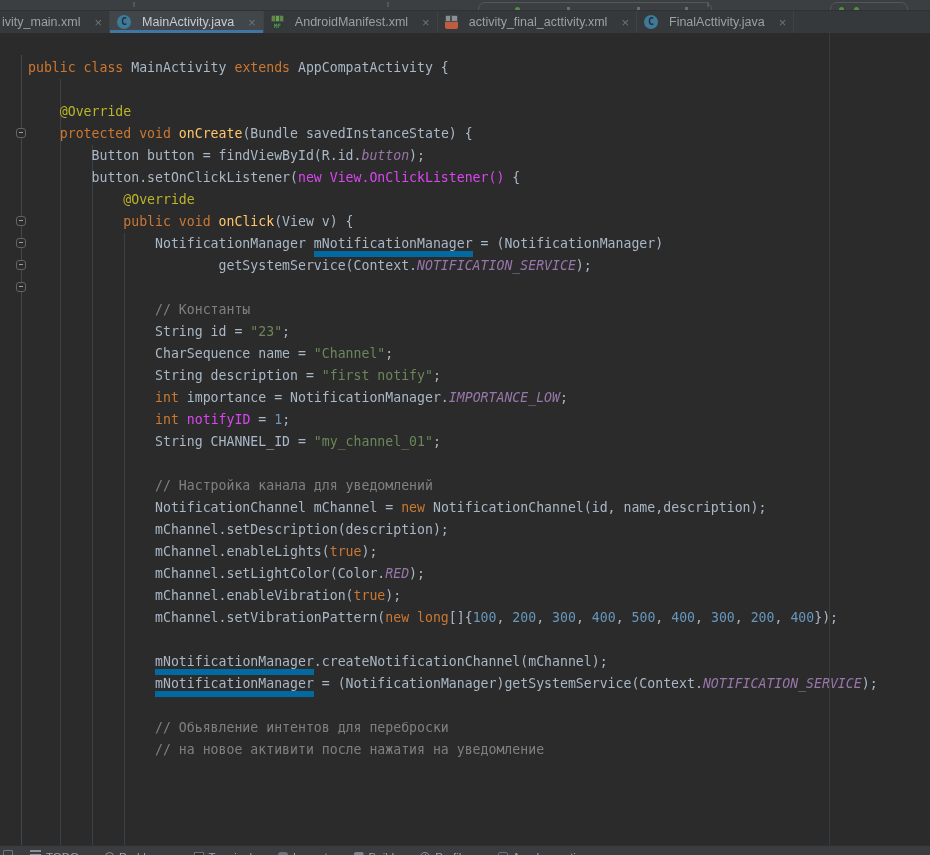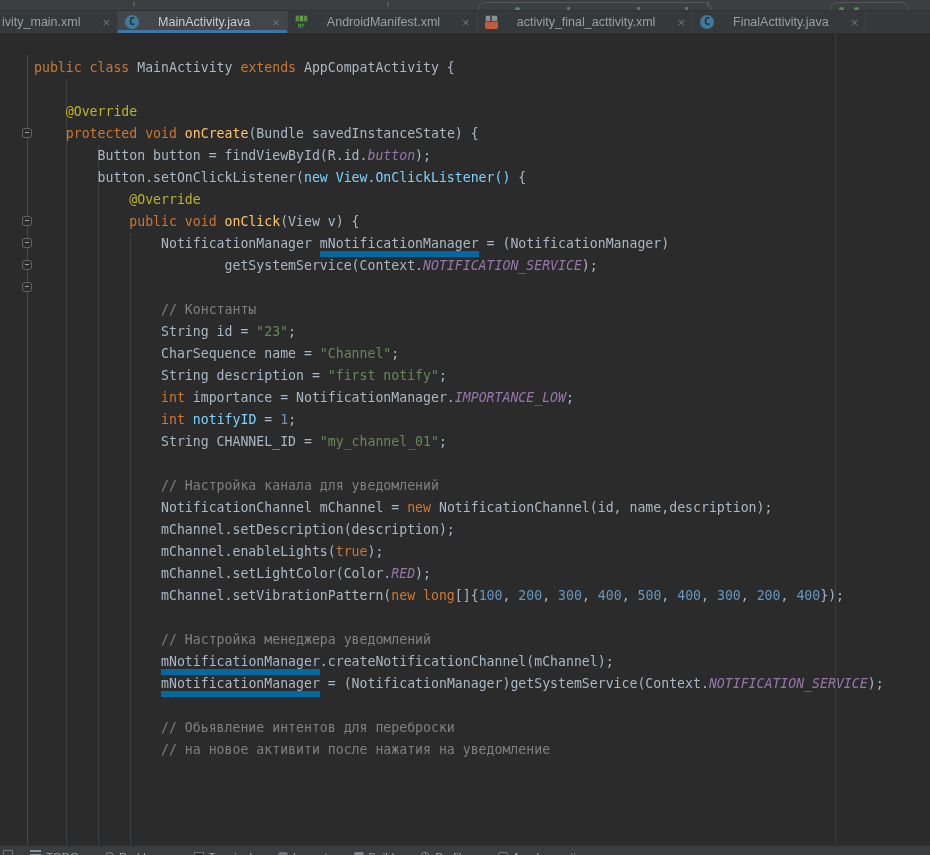--- a/index.html
+++ b/index.html
@@ -10,21 +10,21 @@
   .top-strip{position:absolute;top:0;left:0;width:930px;height:10px;background:#3c3f41;
              border-bottom:1px solid #2f3133;overflow:hidden;z-index:5}
   .ts-tick{position:absolute;top:2px;width:2px;height:5px;background:#55585a}
   .ts-box{position:absolute;top:2px;height:14px;border:1px solid #54575a;border-radius:7px;background:transparent}
   .ts-dot{position:absolute;top:4px;width:5px;height:5px;border-radius:50%;background:#4d9141}
   .ts-sq{position:absolute;top:4px;width:3px;height:3px;background:#6a6e71}
 
   
   .tab-bar{position:absolute;top:11px;left:0;width:930px;height:22px;background:#36393b;
            display:flex;align-items:stretch;overflow:hidden;z-index:4}
-  .tab{display:flex;align-items:center;gap:19px;padding:0 7px;border-right:1px solid #404345;
+  .tab{display:flex;align-items:center;gap:11px;padding:0 7px;border-right:1px solid #404345;
        color:#9aa0a4;font-size:12.5px;position:relative;white-space:nowrap;flex:0 0 auto}
   .tab.first{padding-left:2px}
   .tab.active{background:#41464a;color:#c7ccd1}
   .tab.active::after{content:"";position:absolute;left:0;right:0;bottom:0;height:3px;background:#4176a4}
   .tab-close{color:#6e7477;font-size:13px;margin-left:3px;line-height:1}
 
   
   .ti{display:inline-block;position:relative;flex:0 0 auto}
   .ti-java-class{width:14px;height:14px;border-radius:50%;background:#3f7a99}
   .ti-java-class::after{content:"C";position:absolute;left:0;top:0;width:14px;height:14px;
@@ -33,40 +33,40 @@
   .ti-manifest-file::before{content:"";position:absolute;left:1px;top:1px;width:11px;height:5px;
       background:linear-gradient(90deg,#5b8c3e 0 3px,#4a4d4f 3px 4px,#6aa14a 4px 7px,#4a4d4f 7px 8px,#5b8c3e 8px 11px)}
   .ti-manifest-file::after{content:"MF";position:absolute;left:0;bottom:0;width:13px;text-align:center;
       font:bold 6px/7px "DejaVu Sans Mono",monospace;color:#45a047;background:#35383a;border-radius:0 0 2px 2px;height:7px}
   .ti-layout-file::before{content:"";position:absolute;left:1px;top:1px;width:11px;height:5px;
       background:linear-gradient(90deg,#8a8f93 0 4px,#4a4d4f 4px 6px,#8a8f93 6px 11px)}
   .ti-layout-file::after{content:"";position:absolute;left:0;bottom:0;width:13px;height:7px;
       background:#bf5b40;border-radius:0 0 2px 2px}
 
   
-  .editor{position:absolute;top:33px;left:16px;width:844px;bottom:0;background:#2b2b2b}
+  .editor{position:absolute;top:33px;left:10px;width:844px;bottom:0;background:#2b2b2b}
   .gutter-line{position:absolute;left:11px;top:22px;bottom:0;width:1px;background:#45484a}
   .iguide{position:absolute;width:1px;background:#3d4042}
   .margin-line{position:absolute;left:819px;top:0;bottom:0;width:1px;background:#393d3f}
   .fold-marker{position:absolute;left:6px;width:10px;height:10px;border:1px solid #606467;
                border-radius:3px;background:#2b2b2b;box-sizing:border-box}
   .fold-marker::after{content:"";position:absolute;left:2px;right:2px;top:3px;height:1px;background:#9ba1a5}
 
   .code-area{position:absolute;top:24px;left:18px;right:0}
   .code-line{height:22px;line-height:22px;white-space:pre;
              font-family:"DejaVu Sans Mono",monospace;font-size:13.2px;color:#a9b7c6}
   .tk-d{color:#a9b7c6}
   .tk-k{color:#cc7832}
   .tk-a{color:#bbb529}
   .tk-m{color:#ffc66b}
   .tk-s{color:#6a8759}
   .tk-n{color:#6897bb}
   .tk-c{color:#808080}
   .tk-f{color:#9876aa;font-style:italic}
-  .tk-g{color:#7dd3fc}
+  .tk-g{color:#d946ef}
   .tk-u{color:#a9b7c6;border-bottom:6px solid #0369a1}
 
   
   .bottom-bar{position:absolute;top:845px;left:0;width:930px;height:22px;background:#3a3d3f;
               border-top:1px solid #2d2f31;display:flex;align-items:center;gap:26px;
               padding-left:30px;box-sizing:border-box;color:#9da3a7;font-size:11.5px;z-index:6}
   .bb-item{display:flex;align-items:center;gap:5px;flex:0 0 auto}
   .bb-corner{position:absolute;left:3px;top:4px;width:8px;height:8px;border:1px solid #6f7578;border-radius:1px}
   .bbi{display:inline-block;position:relative}
   .ic-todo{width:11px;height:9px;border-top:2px solid #8a9094;border-bottom:2px solid #8a9094;
@@ -151,23 +151,23 @@
       <div class="code-line"><span class="tk-d">                String description = </span><span class="tk-s">"first notify"</span><span class="tk-d">;</span></div>
       <div class="code-line"><span class="tk-k">                int</span><span class="tk-d"> importance = NotificationManager.</span><span class="tk-f">IMPORTANCE_LOW</span><span class="tk-d">;</span></div>
       <div class="code-line"><span class="tk-k">                int</span><span class="tk-d"> </span><span class="tk-g">notifyID</span><span class="tk-d"> = </span><span class="tk-n">1</span><span class="tk-d">;</span></div>
       <div class="code-line"><span class="tk-d">                String CHANNEL_ID = </span><span class="tk-s">"my_channel_01"</span><span class="tk-d">;</span></div>
       <div class="code-line"></div>
       <div class="code-line"><span class="tk-c">                // Настройка канала для уведомлений</span></div>
       <div class="code-line"><span class="tk-d">                NotificationChannel mChannel = </span><span class="tk-k">new</span><span class="tk-d"> NotificationChannel(id, name,description);</span></div>
       <div class="code-line"><span class="tk-d">                mChannel.setDescription(description);</span></div>
       <div class="code-line"><span class="tk-d">                mChannel.enableLights(</span><span class="tk-k">true</span><span class="tk-d">);</span></div>
       <div class="code-line"><span class="tk-d">                mChannel.setLightColor(Color.</span><span class="tk-f">RED</span><span class="tk-d">);</span></div>
+      <div class="code-line"><span class="tk-d">                mChannel.enableVibration(</span><span class="tk-k">true</span><span class="tk-d">);</span></div>
       <div class="code-line"><span class="tk-d">                mChannel.setVibrationPattern(</span><span class="tk-k">new long</span><span class="tk-d">[]{</span><span class="tk-n">100</span><span class="tk-d">, </span><span class="tk-n">200</span><span class="tk-d">, </span><span class="tk-n">300</span><span class="tk-d">, </span><span class="tk-n">400</span><span class="tk-d">, </span><span class="tk-n">500</span><span class="tk-d">, </span><span class="tk-n">400</span><span class="tk-d">, </span><span class="tk-n">300</span><span class="tk-d">, </span><span class="tk-n">200</span><span class="tk-d">, </span><span class="tk-n">400</span><span class="tk-d">});</span></div>
       <div class="code-line"></div>
-      <div class="code-line"><span class="tk-c">                // Настройка менеджера уведомлений</span></div>
       <div class="code-line"><span class="tk-d">                </span><span class="tk-u">mNotificationManager</span><span class="tk-d">.createNotificationChannel(mChannel);</span></div>
       <div class="code-line"><span class="tk-d">                </span><span class="tk-u">mNotificationManager</span><span class="tk-d"> = (NotificationManager)getSystemService(Context.</span><span class="tk-f">NOTIFICATION_SERVICE</span><span class="tk-d">);</span></div>
       <div class="code-line"></div>
       <div class="code-line"><span class="tk-c">                // Обьявление интентов для переброски</span></div>
       <div class="code-line"><span class="tk-c">                // на новое активити после нажатия на уведомление</span></div>
     </div>
 <div class="fold-marker" style="top: 95px;"></div>
     <div class="fold-marker" style="top: 183px;"></div>
     <div class="fold-marker" style="top: 205px;"></div>
     <div class="fold-marker" style="top: 227px;"></div>

